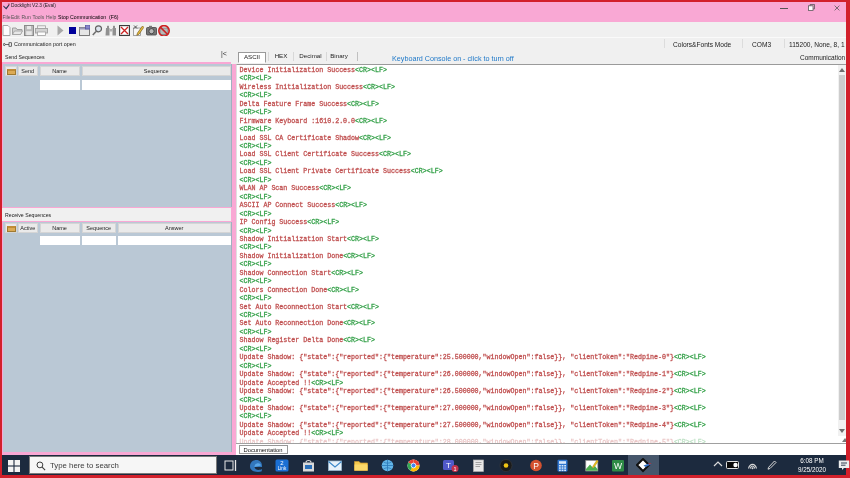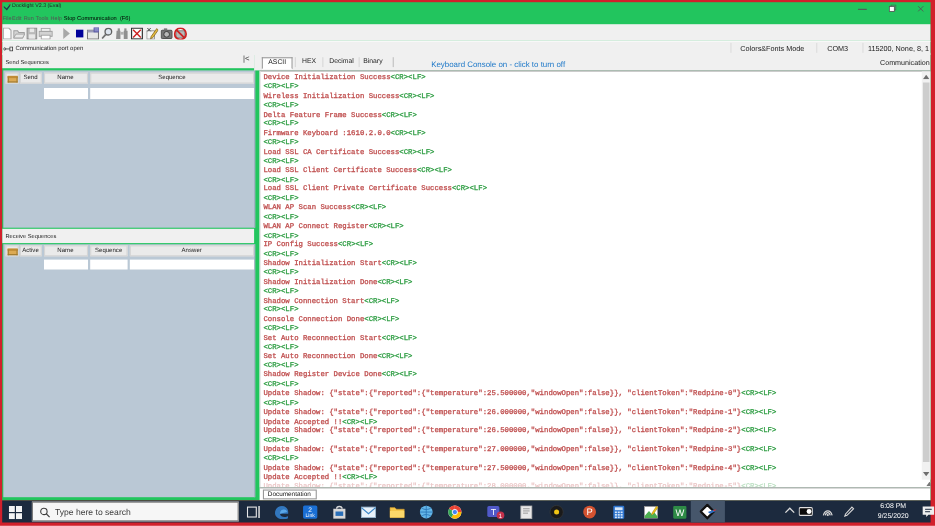--- a/index.html
+++ b/index.html
@@ -1,19 +1,19 @@
 <!DOCTYPE html>
 <html><head>
 <meta charset="utf-8">
 <style>
 * { margin:0; padding:0; box-sizing:border-box; }
 html,body { width:850px; height:478px; overflow:hidden; }
 body { position:relative; background:#d2202b; font-family:"Liberation Sans", sans-serif; }
 .abs { position:absolute; }
-#app { left:2px; top:2px; width:844px; height:453px; background:#22c55e; overflow:hidden; }
+#app { left:2px; top:2px; width:844px; height:453px; background:#f9a8d4; overflow:hidden; }
 
 #title-txt { left:9px; top:1.2px; font-size:4.8px; color:#222; }
 .winbtn { position:absolute; color:#555; }
 
 .mi { position:absolute; top:12px; font-size:5px; color:#555; }
 .mi2 { position:absolute; top:12px; font-size:5.2px; color:#000; }
 #toolbar { left:0; top:20px; width:844px; height:15px; background:#f0f0f0; }
 #statusrow { left:0; top:35px; width:844px; height:13px; background:#f0f0f0; border-top:1px solid #fafafa; }
 #statustxt { left:12px; top:2.5px; font-size:5.4px; color:#222; }
 .sbsep { position:absolute; top:1px; height:10px; width:1px; background:#dcdcdc; }
@@ -189,45 +189,45 @@
 
   <div id="terminal" class="abs">
       <div id="termtext"><span class="r">Device Initialization Success</span><span class="g">&lt;CR&gt;&lt;LF&gt;</span>
 <span class="g">&lt;CR&gt;&lt;LF&gt;</span>
 <span class="r">Wireless Initialization Success</span><span class="g">&lt;CR&gt;&lt;LF&gt;</span>
 <span class="g">&lt;CR&gt;&lt;LF&gt;</span>
 <span class="r">Delta Feature Frame Success</span><span class="g">&lt;CR&gt;&lt;LF&gt;</span>
 <span class="g">&lt;CR&gt;&lt;LF&gt;</span>
 <span class="r">Firmware Keyboard :1610.2.0.0</span><span class="g">&lt;CR&gt;&lt;LF&gt;</span>
 <span class="g">&lt;CR&gt;&lt;LF&gt;</span>
-<span class="r">Load SSL CA Certificate Success</span><span class="g">&lt;CR&gt;&lt;LF&gt;</span>
+<span class="r">Load SSL CA Certificate Shadow</span><span class="g">&lt;CR&gt;&lt;LF&gt;</span>
 <span class="g">&lt;CR&gt;&lt;LF&gt;</span>
 <span class="r">Load SSL Client Certificate Success</span><span class="g">&lt;CR&gt;&lt;LF&gt;</span>
 <span class="g">&lt;CR&gt;&lt;LF&gt;</span>
 <span class="r">Load SSL Client Private Certificate Success</span><span class="g">&lt;CR&gt;&lt;LF&gt;</span>
 <span class="g">&lt;CR&gt;&lt;LF&gt;</span>
 <span class="r">WLAN AP Scan Success</span><span class="g">&lt;CR&gt;&lt;LF&gt;</span>
 <span class="g">&lt;CR&gt;&lt;LF&gt;</span>
-<span class="r">WLAN AP Connect Register</span><span class="g">&lt;CR&gt;&lt;LF&gt;</span>
+<span class="r">ASCII AP Connect Success</span><span class="g">&lt;CR&gt;&lt;LF&gt;</span>
 <span class="g">&lt;CR&gt;&lt;LF&gt;</span>
 <span class="r">IP Config Success</span><span class="g">&lt;CR&gt;&lt;LF&gt;</span>
 <span class="g">&lt;CR&gt;&lt;LF&gt;</span>
 <span class="r">Shadow Initialization Start</span><span class="g">&lt;CR&gt;&lt;LF&gt;</span>
 <span class="g">&lt;CR&gt;&lt;LF&gt;</span>
 <span class="r">Shadow Initialization Done</span><span class="g">&lt;CR&gt;&lt;LF&gt;</span>
 <span class="g">&lt;CR&gt;&lt;LF&gt;</span>
 <span class="r">Shadow Connection Start</span><span class="g">&lt;CR&gt;&lt;LF&gt;</span>
 <span class="g">&lt;CR&gt;&lt;LF&gt;</span>
-<span class="r">Console Connection Done</span><span class="g">&lt;CR&gt;&lt;LF&gt;</span>
+<span class="r">Colors Connection Done</span><span class="g">&lt;CR&gt;&lt;LF&gt;</span>
 <span class="g">&lt;CR&gt;&lt;LF&gt;</span>
 <span class="r">Set Auto Reconnection Start</span><span class="g">&lt;CR&gt;&lt;LF&gt;</span>
 <span class="g">&lt;CR&gt;&lt;LF&gt;</span>
 <span class="r">Set Auto Reconnection Done</span><span class="g">&lt;CR&gt;&lt;LF&gt;</span>
 <span class="g">&lt;CR&gt;&lt;LF&gt;</span>
-<span class="r">Shadow Register Device Done</span><span class="g">&lt;CR&gt;&lt;LF&gt;</span>
+<span class="r">Shadow Register Delta Done</span><span class="g">&lt;CR&gt;&lt;LF&gt;</span>
 <span class="g">&lt;CR&gt;&lt;LF&gt;</span>
 <span class="r">Update Shadow: {"state":{"reported":{"temperature":25.500000,"windowOpen":false}}, "clientToken":"Redpine-0"}</span><span class="g">&lt;CR&gt;&lt;LF&gt;</span>
 <span class="g">&lt;CR&gt;&lt;LF&gt;</span>
 <span class="r">Update Shadow: {"state":{"reported":{"temperature":26.000000,"windowOpen":false}}, "clientToken":"Redpine-1"}</span><span class="g">&lt;CR&gt;&lt;LF&gt;</span>
 <span class="r">Update Accepted !!</span><span class="g">&lt;CR&gt;&lt;LF&gt;</span>
 <span class="r">Update Shadow: {"state":{"reported":{"temperature":26.500000,"windowOpen":false}}, "clientToken":"Redpine-2"}</span><span class="g">&lt;CR&gt;&lt;LF&gt;</span>
 <span class="g">&lt;CR&gt;&lt;LF&gt;</span>
 <span class="r">Update Shadow: {"state":{"reported":{"temperature":27.000000,"windowOpen":false}}, "clientToken":"Redpine-3"}</span><span class="g">&lt;CR&gt;&lt;LF&gt;</span>
 <span class="g">&lt;CR&gt;&lt;LF&gt;</span>
 <span class="r">Update Shadow: {"state":{"reported":{"temperature":27.500000,"windowOpen":false}}, "clientToken":"Redpine-4"}</span><span class="g">&lt;CR&gt;&lt;LF&gt;</span>

